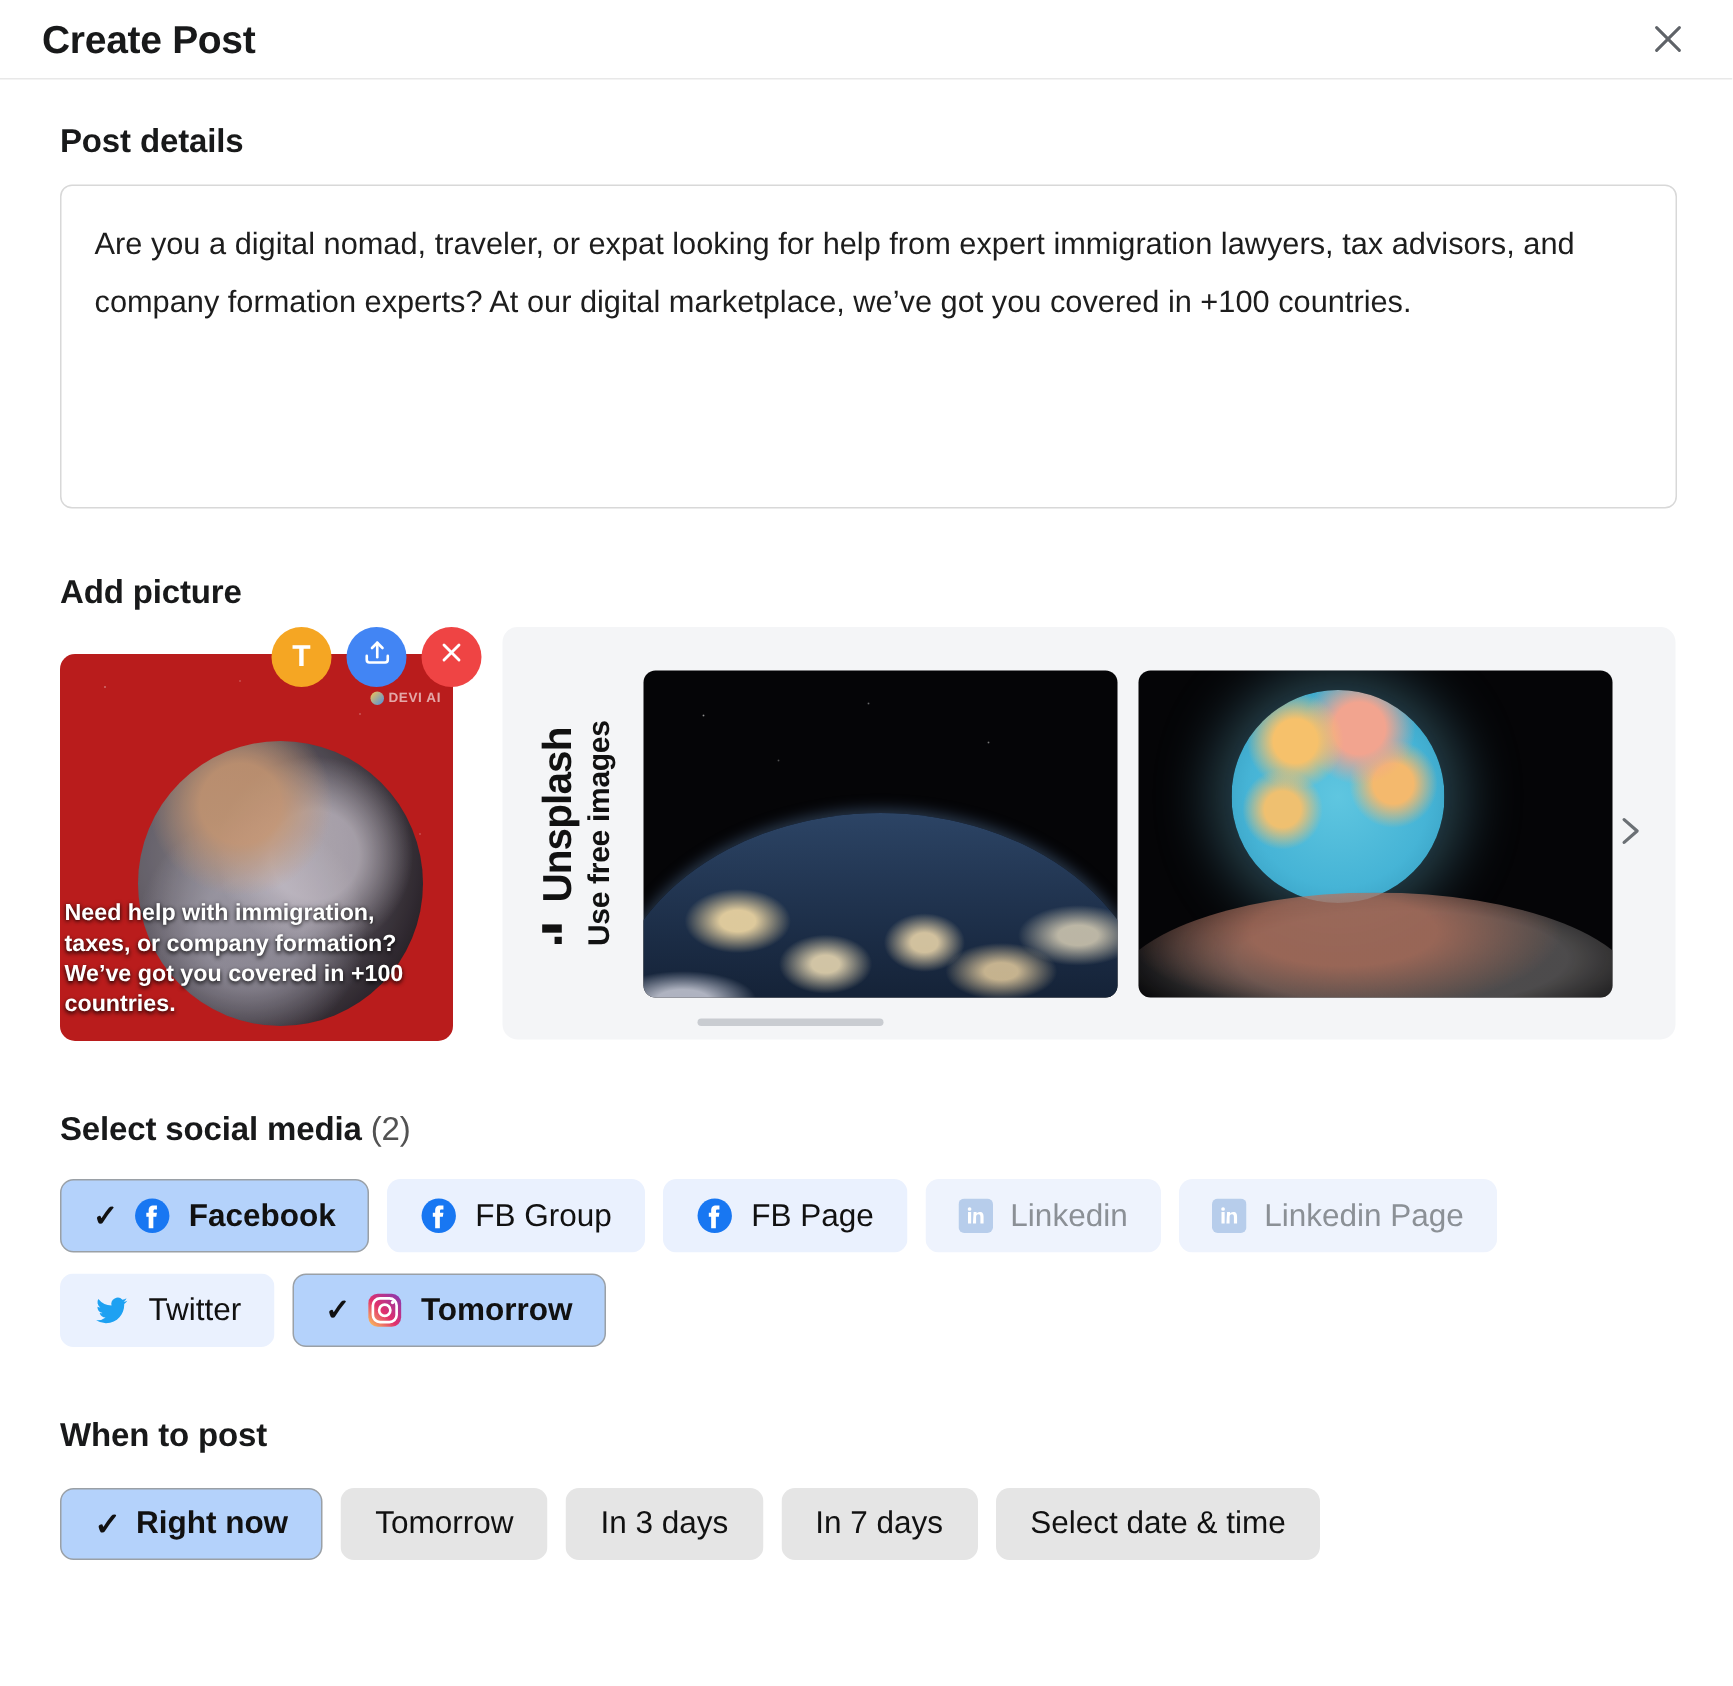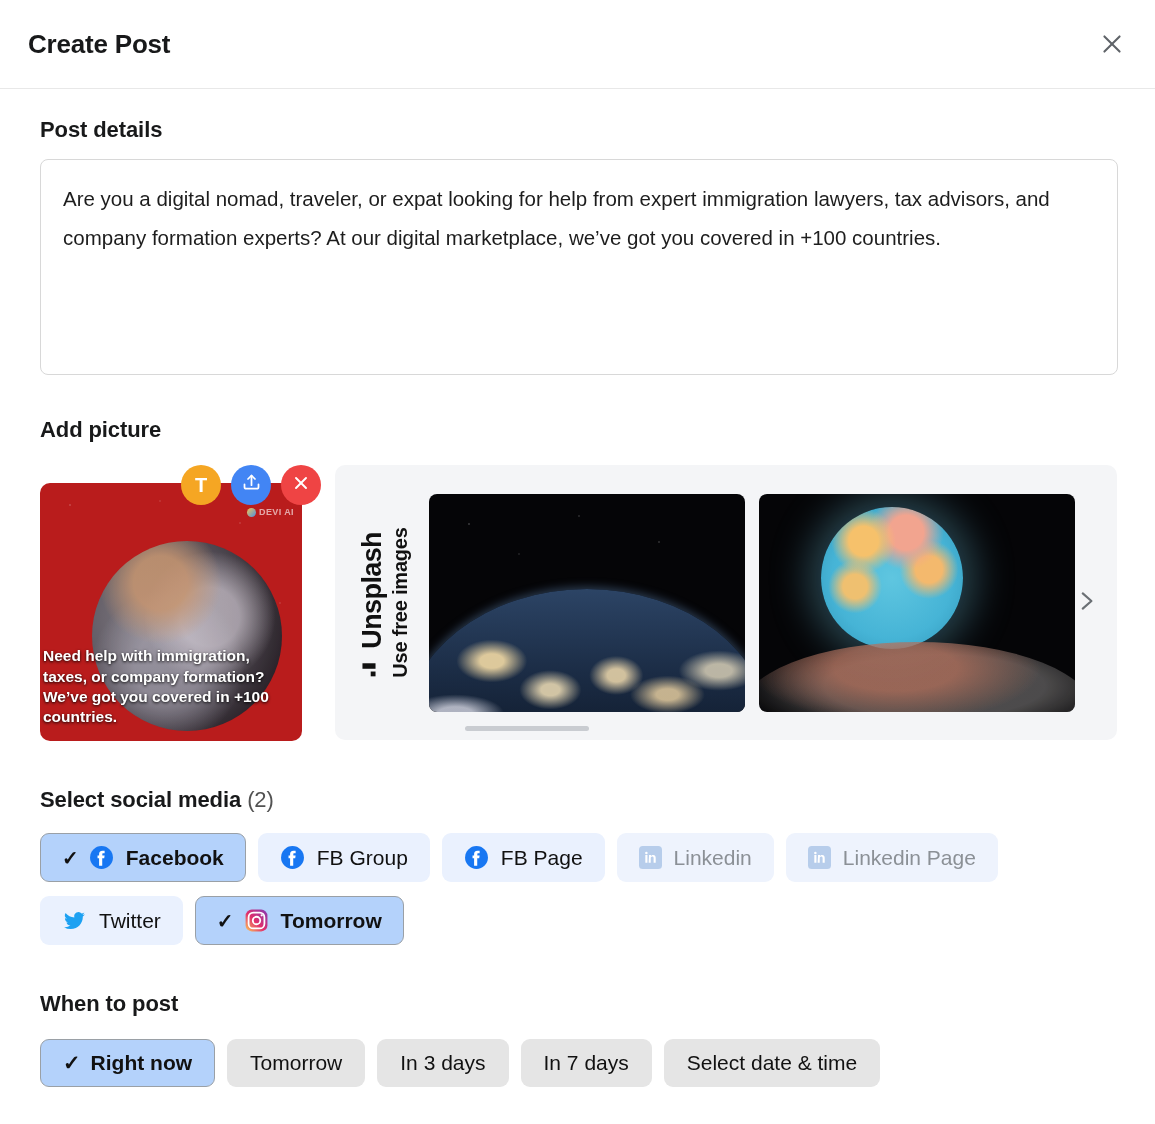--- a/index.html
+++ b/index.html
@@ -7,21 +7,21 @@
     width: 1155px; height: 1124px;
     background: #ffffff;
     font-family: "Liberation Sans", sans-serif;
     color: #1a1a1a;
     overflow: hidden;
   }
 
   
   .modal-header {
     position: relative;
-    height: 89px;
+    height: 53px;
     border-bottom: 1px solid #e8e8e8;
     display: flex;
     align-items: center;
     padding: 0 28px;
   }
   .modal-title {
     font-size: 26px;
     font-weight: 700;
     letter-spacing: -0.2px;
     color: #18191a;
@@ -61,21 +61,21 @@
     font-family: "Liberation Sans", sans-serif;
     font-size: 20.5px;
     line-height: 1.88;
     color: #1d1d1d;
     resize: none;
     outline: none;
     background: #fff;
   }
 
   
-  .add-picture-label { margin-top: 38px; margin-bottom: 22px; }
+  .add-picture-label { margin-top: 38px; margin-bottom: 10px; }
 
   .picture-row { display: flex; align-items: flex-start; gap: 33px; }
 
   
   .thumb-wrap { position: relative; padding-top: 18px; }
   .thumb {
     position: relative;
     width: 262px; height: 258px;
     border-radius: 10px;
     overflow: hidden;

